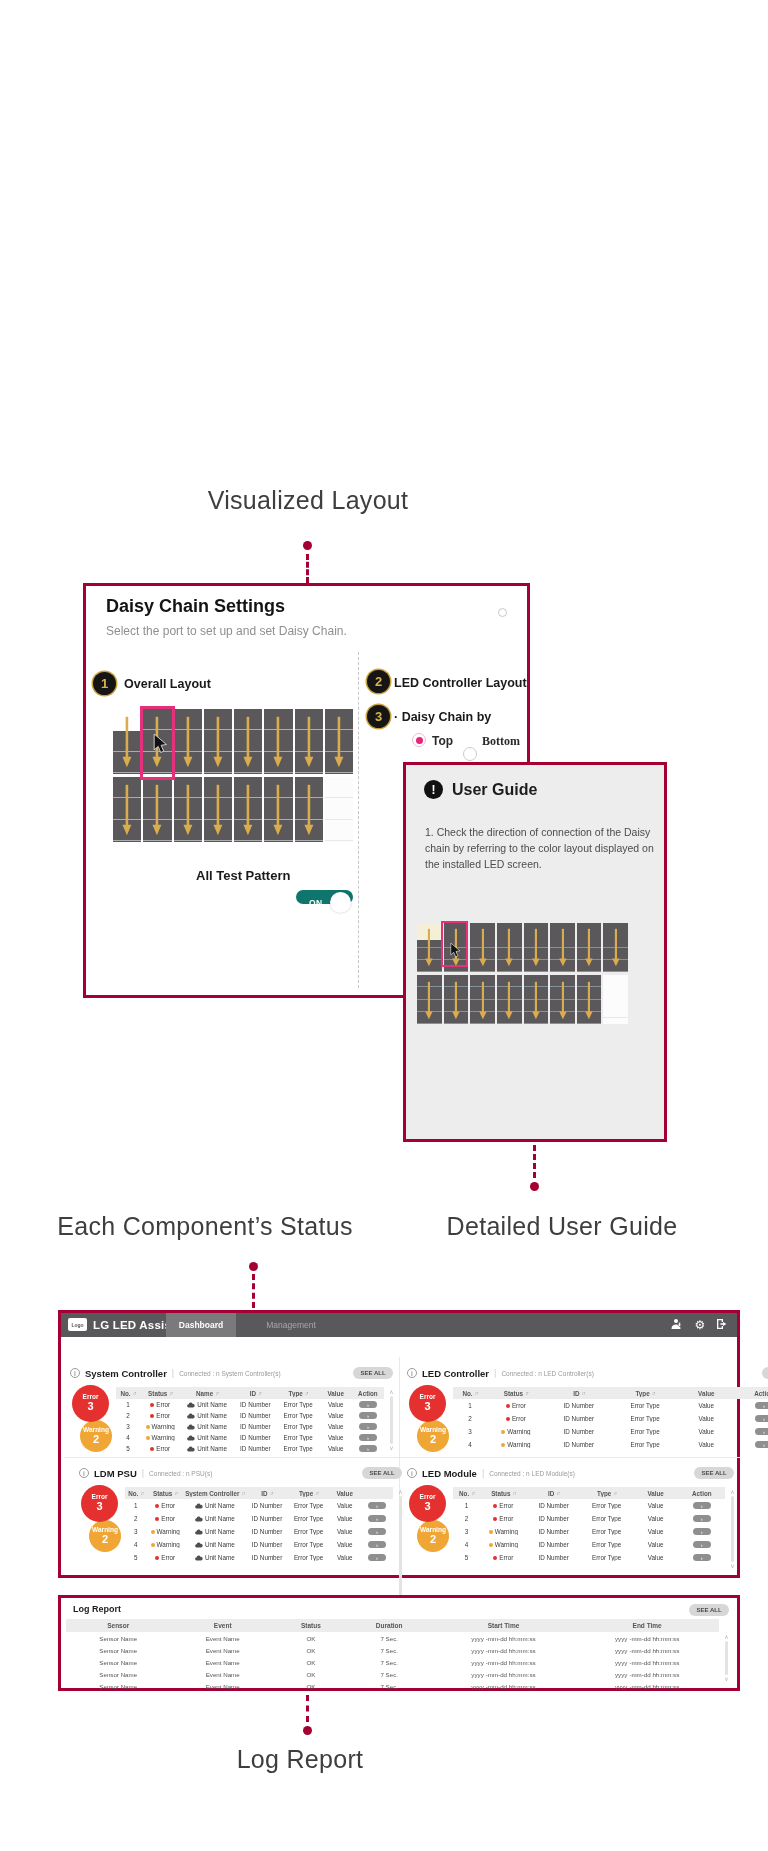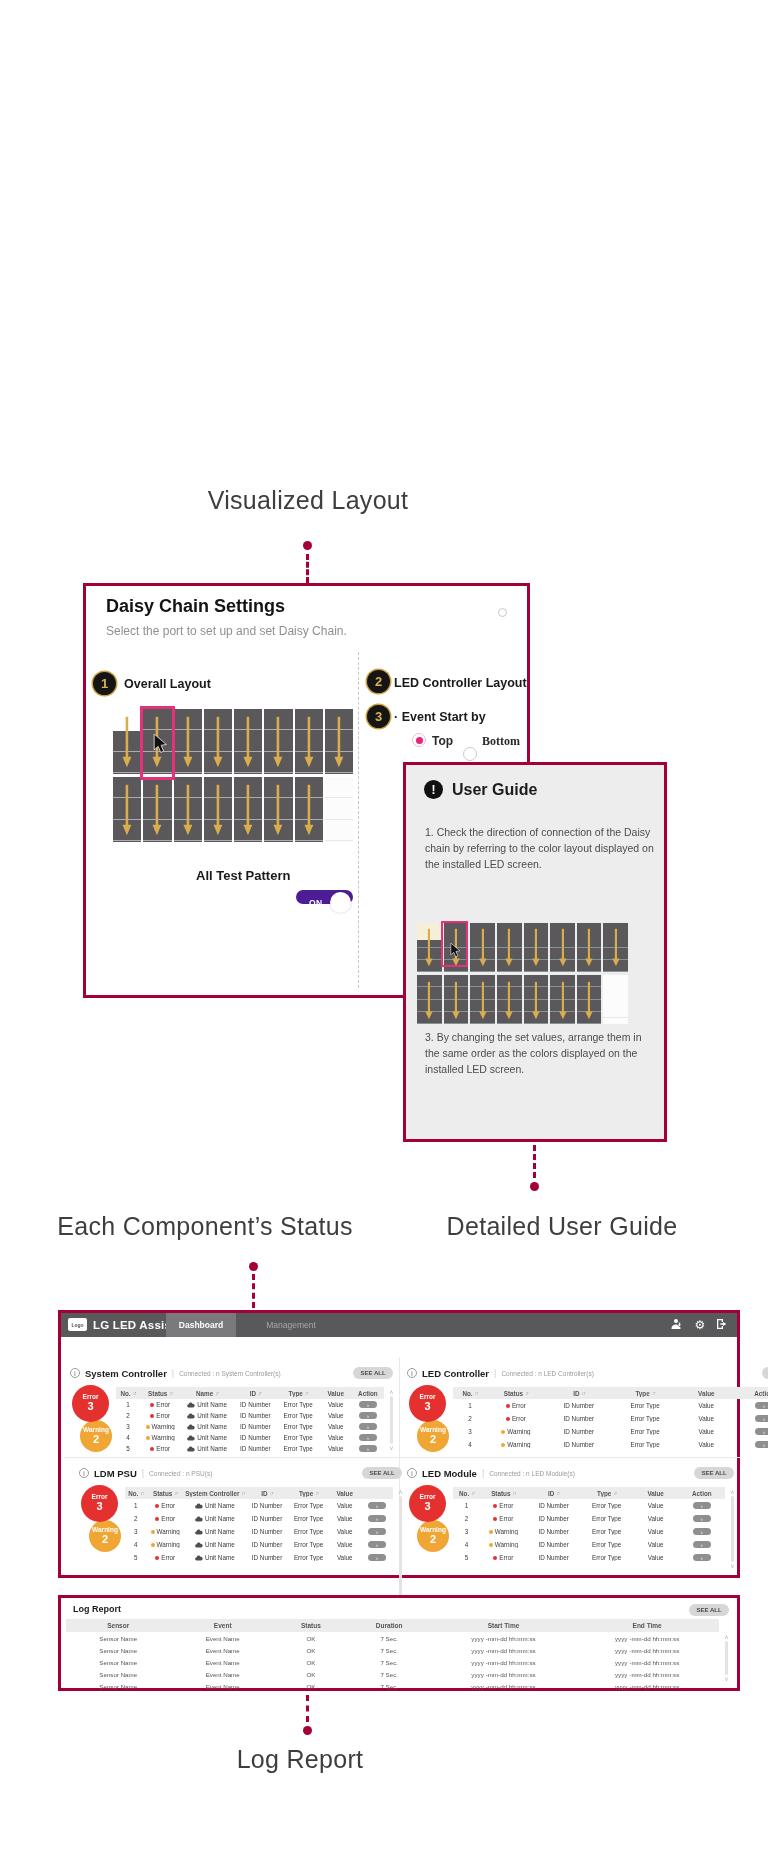--- a/index.html
+++ b/index.html
@@ -45,21 +45,21 @@
   .g-small .cell.wt::before { background:#f6efd8; }
   .agrid .cell.empty { background-color:#fcfcfc;
     background-image:repeating-linear-gradient(180deg, transparent 0 20.5px, rgba(0,0,0,.08) 20.5px 21.5px); }
   .agrid svg { position:relative; z-index:1; display:block; }
   .sel-rect { position:absolute; border:3px solid #e5317c; z-index:2; }
   .g-small .sel-rect, .sel-rect.thin { border-width:2px; }
   .cursor { position:absolute; z-index:3; }
 
   
   .tp-label { font-size:13px; font-weight:bold; color:#1a1a1a; }
-  .toggle { width:57px; height:14px; border-radius:13px; background:#4c1d95; position:relative; }
+  .toggle { width:57px; height:14px; border-radius:13px; background:#0f766e; position:relative; }
   .toggle .on-txt { position:absolute; left:13px; top:8px; font-size:8.5px; font-weight:bold; color:#fff; letter-spacing:.5px; }
   .toggle .knob { position:absolute; right:2px; top:2px; width:21px; height:21px; border-radius:50%; background:#fff; box-shadow:0 0 2px rgba(0,0,0,.25); }
   .radio { width:14px; height:14px; border-radius:50%; background:#fff; border:1px solid #ccc; position:relative; }
   .radio.sel { border-color:#efb9d2; }
   .radio.sel::after { content:""; position:absolute; left:2.5px; top:2.5px; width:7px; height:7px; border-radius:50%; background:#e6247a; }
   .radio-label { font-size:12px; font-weight:bold; color:#2a2a2a; }
 
   
   #ug-panel { left:403px; top:762px; width:264px; height:380px; background:#ededed; z-index:2; }
   .ug-icon { left:18px; top:15px; width:19px; height:19px; border-radius:50%; background:#111;
@@ -238,21 +238,21 @@
         <div class="cursor" style="left: 40px; top: 25px;">
           <svg viewBox="0 0 14 19" style="width: 15px; height: 20px;">
             <path d="M1 0 L1 15 L4.8 11.8 L7.2 17.6 L10 16.3 L7.6 10.7 L12.6 10 Z" fill="#111" stroke="#fff" stroke-width=".7"></path>
           </svg>
         </div>
       </div>
 
     <div class="abs num-badge" style="left:281px; top:84px;">2</div>
     <div class="abs step-label" style="left:308px; top:90px;">LED Controller Layout</div>
     <div class="abs num-badge" style="left:281px; top:119px;">3</div>
-    <div class="abs step-label" style="left:308px; top:124px;">· Event Start by</div>
+    <div class="abs step-label" style="left:308px; top:124px;">· Daisy Chain by</div>
 
     <div class="abs radio sel" style="left:326px; top:147px;"></div>
     <div class="abs radio-label" style="left:346px; top:148px;">Top</div>
     <div class="abs radio" style="left:377px; top:147px;"></div>
     <div class="abs radio-label" style="left:396px; top:148px;font-family:Liberation Serif, serif;">Bottom</div>
 
     <div class="abs tp-label" style="left:110px; top:282px;">All Test Pattern</div>
     <div class="abs toggle" style="left:210px; top:276px;">
       <span class="on-txt">ON</span>
       <span class="knob"></span>
@@ -359,21 +359,20 @@
           </div>
           <div class="cell empty"></div>
         </div>
         <div class="sel-rect" style="left: 24px; top: -2px; width: 27px; height: 46px;"></div>
         <div class="cursor" style="left: 33px; top: 20px;">
           <svg viewBox="0 0 14 19" style="width: 11px; height: 15px;">
             <path d="M1 0 L1 15 L4.8 11.8 L7.2 17.6 L10 16.3 L7.6 10.7 L12.6 10 Z" fill="#111" stroke="#fff" stroke-width=".7"></path>
           </svg>
         </div>
       </div>
-    <div class="abs ug-p" style="left:19px; top:265px;">3. By changing the set values, arrange them in the same order as the colors displayed on the installed LED screen.</div>
   </div>
 
   <div class="abs c-dash" style="left:533px; top:1145px; height:33px;"></div>
   <div class="abs c-dot" style="left:530px; top:1182px;"></div>
 
   <div class="abs big-head" style="left:5px; top:1212px; width:400px;">Each Component’s Status</div>
   <div class="abs big-head" style="left:412px; top:1212px; width:300px;">Detailed User Guide</div>
 
   <div class="abs c-dot" style="left:249px; top:1262px;"></div>
   <div class="abs c-dash" style="left:252px; top:1274px; height:34px;"></div>

